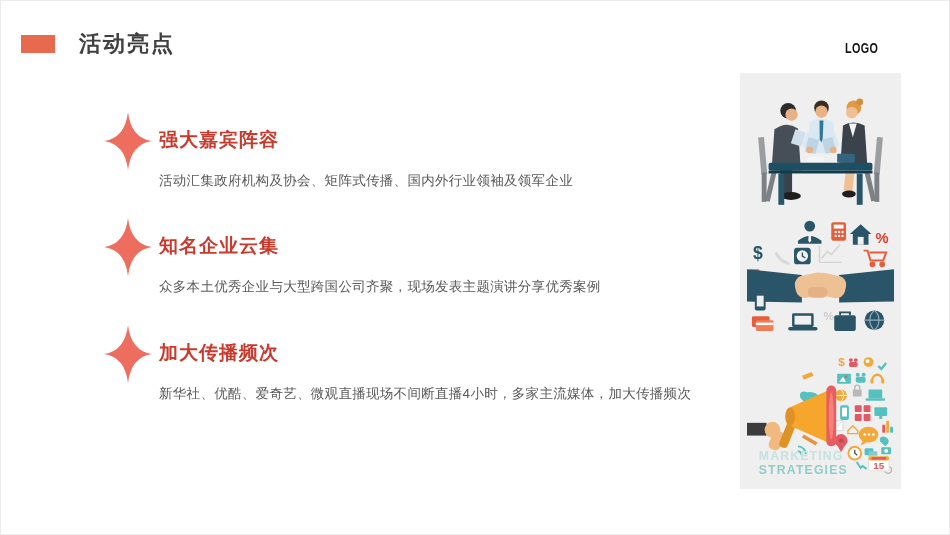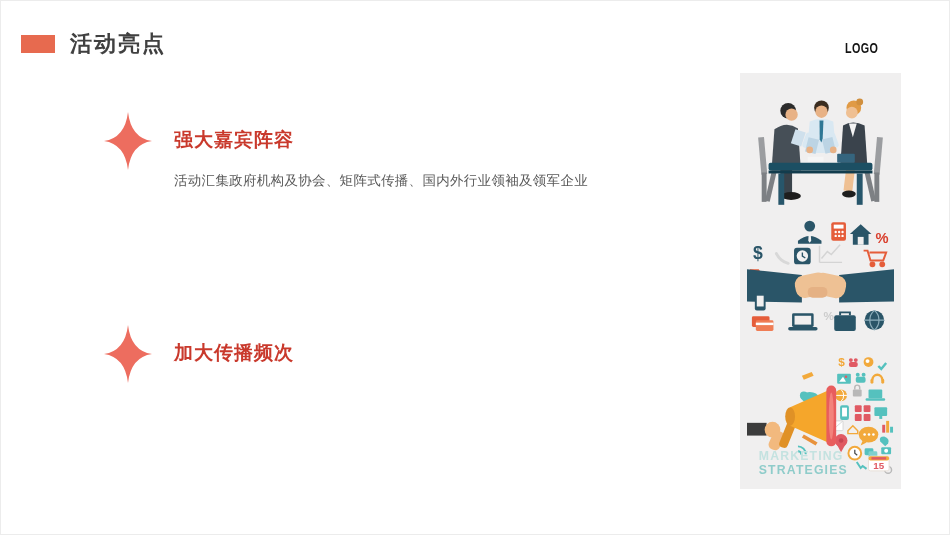--- a/index.html
+++ b/index.html
@@ -4,30 +4,30 @@
 <style>
   * { box-sizing: border-box; margin: 0; padding: 0; }
   html, body { width: 950px; height: 535px; }
   body { font-family: "Liberation Sans", sans-serif; background: #ffffff; }
   .slide {
     position: relative; width: 950px; height: 535px;
     background: #ffffff; overflow: hidden;
     box-shadow: inset 0 0 0 1px #ececec;
   }
   
-  .header-row { position: absolute; left: 21px; top: 29px; display: flex; align-items: center; gap: 15px; }
+  .header-row { position: absolute; left: 21px; top: 29px; display: flex; align-items: center; gap: 24px; }
   .accent-bar { width: 34px; height: 18px; background: #E76A4F; }
   .page-title { font-size: 22px; font-weight: bold; color: #404040; letter-spacing: 2px; }
   .logo {
     position: absolute; right: 72px; top: 39px;
     font-size: 15px; font-weight: 900; color: #141414;
     letter-spacing: 0.5px; transform: scaleX(0.72); transform-origin: right center;
   }
   
-  .section { position: absolute; left: 104px; width: 625px; display: flex; gap: 22px; }
+  .section { position: absolute; left: 104px; width: 625px; display: flex; gap: 7px; }
   .section.s1 { top: 112px; }
   .section.s2 { top: 218px; }
   .section.s3 { top: 325px; }
   .star { width: 48px; height: 58px; flex: none; }
   .sec-text { padding-top: 15px; }
   .sec-text h2 { font-size: 19px; line-height: 26px; color: #C9392C; letter-spacing: 1px; font-weight: bold; }
   .sec-text p { margin-top: 19px; font-size: 13.5px; line-height: 18px; color: #595959; letter-spacing: 0.3px; }
   
   .panel {
     position: absolute; left: 740px; top: 73px; width: 161px; height: 416px;
@@ -52,27 +52,37 @@
   <section class="section s1">
     <svg class="star" viewBox="0 0 48 58">
       <path d="M24 0 Q27 26 48 29 Q27 32 24 58 Q21 32 0 29 Q21 26 24 0" fill="#ED6D5F"></path>
     </svg>
     <div class="sec-text">
       <h2>强大嘉宾阵容</h2>
       <p>活动汇集政府机构及协会、矩阵式传播、国内外行业领袖及领军企业</p>
     </div>
   </section>
 
+  <section class="section s2">
+    <svg class="star" viewBox="0 0 48 58">
+      <path d="M24 0 Q27 26 48 29 Q27 32 24 58 Q21 32 0 29 Q21 26 24 0" fill="#ED6D5F"></path>
+    </svg>
+    <div class="sec-text">
+      <h2>知名企业云集</h2>
+      <p>众多本土优秀企业与大型跨国公司齐聚，现场发表主题演讲分享优秀案例</p>
+    </div>
+  </section>
 
   <section class="section s3">
     <svg class="star" viewBox="0 0 48 58">
       <path d="M24 0 Q27 26 48 29 Q27 32 24 58 Q21 32 0 29 Q21 26 24 0" fill="#ED6D5F"></path>
     </svg>
     <div class="sec-text">
       <h2>加大传播频次</h2>
+      <p>新华社、优酷、爱奇艺、微观直播现场不间断直播4小时，多家主流媒体，加大传播频次</p>
     </div>
   </section>
 
   <aside class="panel">
 
     <svg class="illus" viewBox="0 0 150 128">
 
       <rect x="13" y="54" width="6" height="38" fill="#9b9da0" transform="rotate(-5 16 73)"></rect>
       <rect x="15" y="90" width="5" height="30" fill="#7d8084"></rect>
       <rect x="25" y="90" width="5" height="30" fill="#7d8084" transform="rotate(13 27 90)"></rect>

